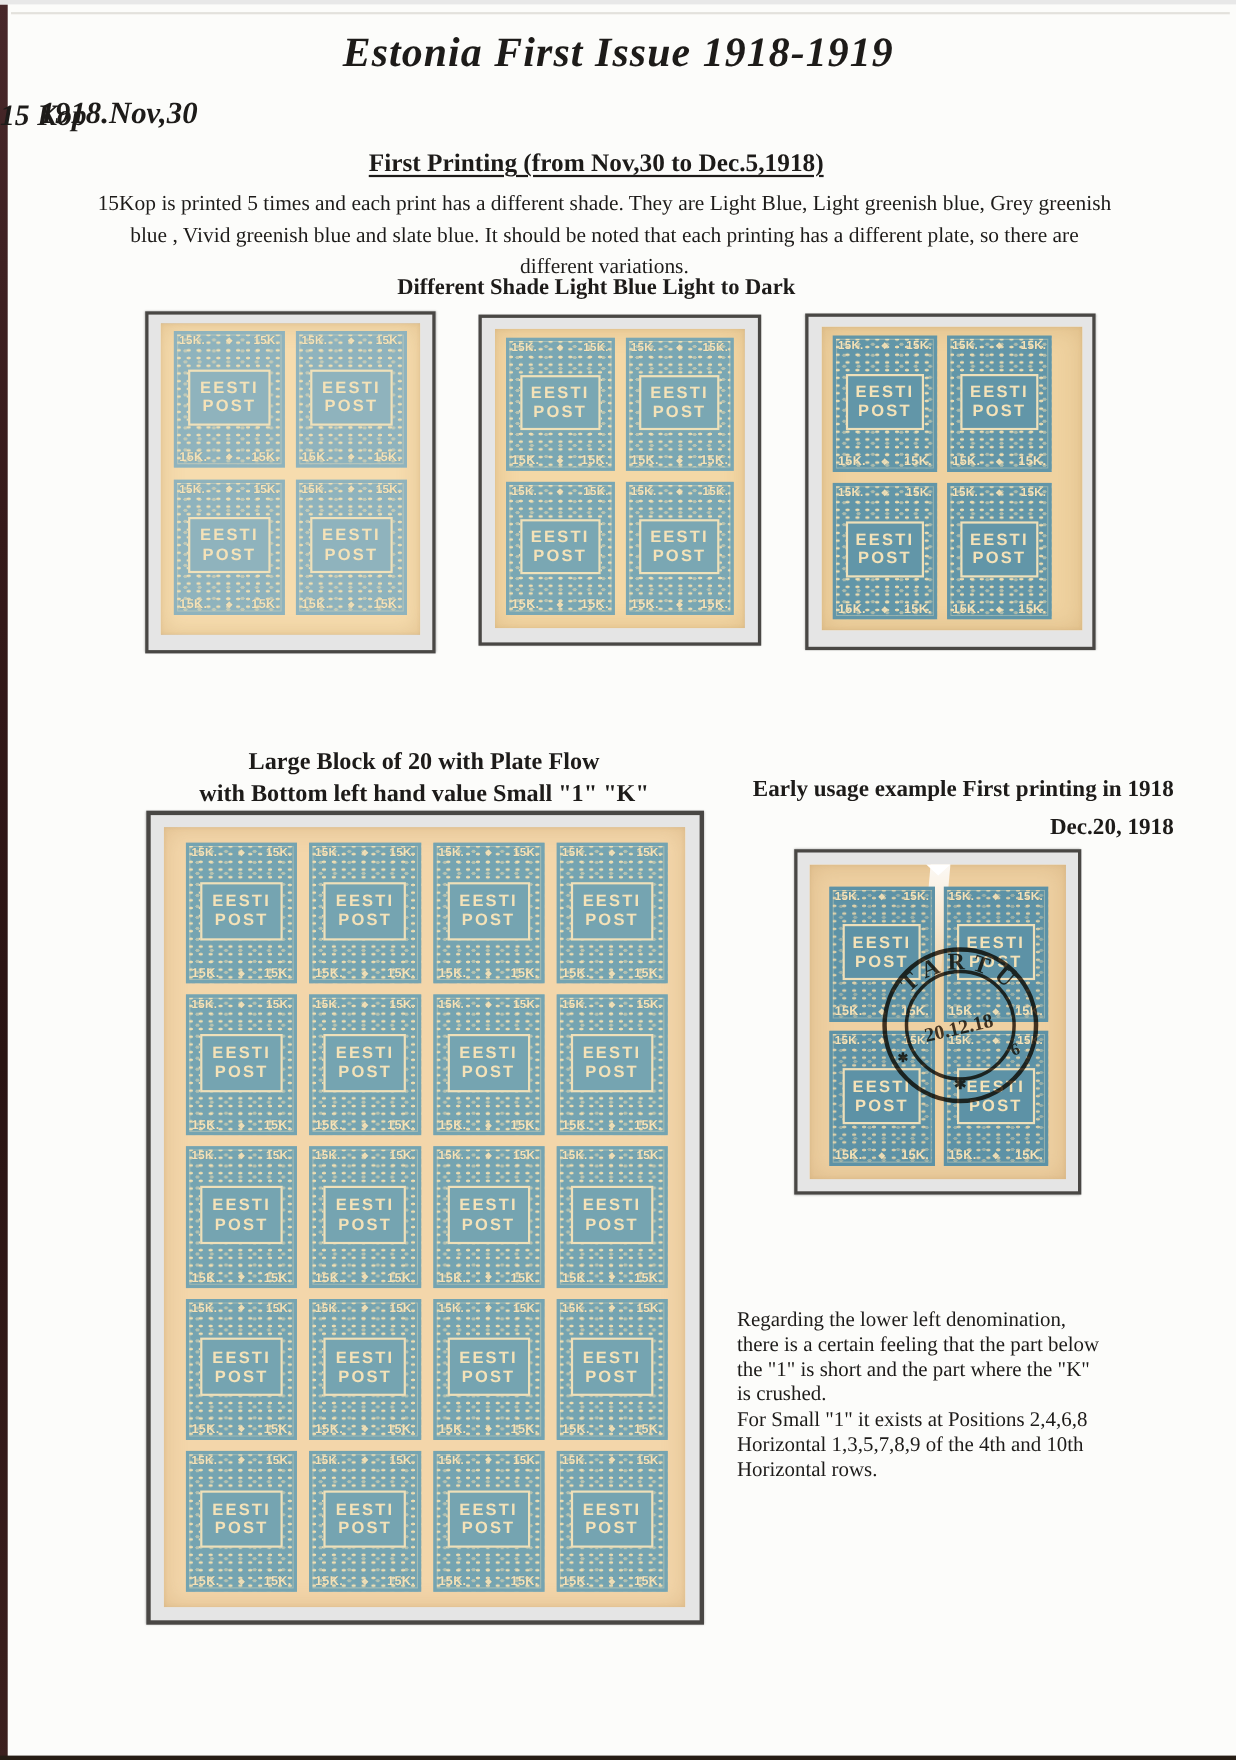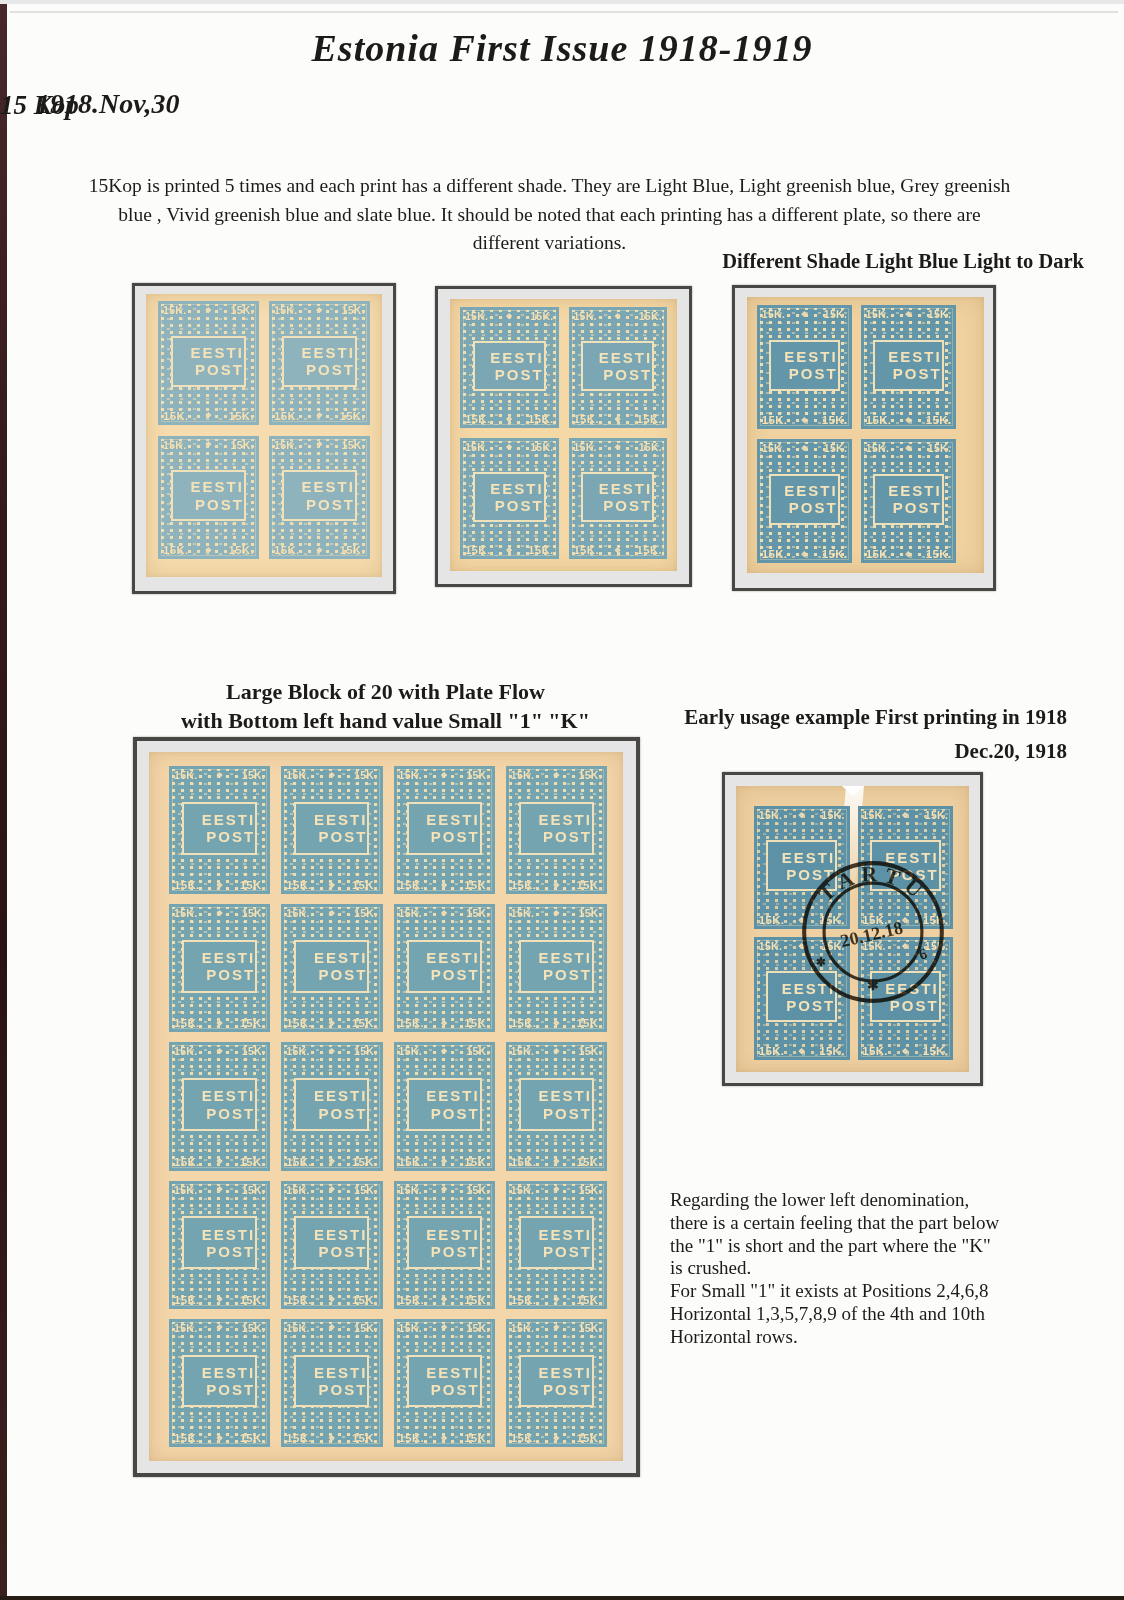--- a/index.html
+++ b/index.html
@@ -22,21 +22,21 @@
   
   .title{position:absolute;left:0;right:0;top:22px;margin:0;text-align:center;
     font-size:38px;font-style:italic;font-weight:700;letter-spacing:1px;}
   .date-label{position:absolute;left:36px;top:84px;font-size:28px;font-style:italic;font-weight:700;}
   .kop{position:absolute;left:0;right:20px;top:86px;font-size:27px;font-style:italic;font-weight:700;}
   .section-heading{position:absolute;left:0;right:40px;top:131px;text-align:center;
     font-size:23px;font-weight:700;}
   .section-heading .u{text-decoration:underline;text-decoration-thickness:2px;text-underline-offset:4px;}
   .intro{position:absolute;left:45px;right:70px;top:168px;text-align:center;
     font-size:19.5px;line-height:28.5px;}
-  .shade-heading{position:absolute;left:0;right:40px;top:246px;text-align:right;
+  .shade-heading{position:absolute;left:0;right:40px;top:246px;text-align:center;
     font-size:20.5px;font-weight:700;}
 
   
   .frame{position:absolute;box-sizing:border-box;background:#e5e5e5;border:3px solid #494744;
     box-shadow:0 0 2px rgba(0,0,0,.35);}
   .paper{position:absolute;background:var(--paper,#f3d8a8);
     box-shadow:inset 0 0 22px rgba(155,105,40,.22), inset 0 0 4px rgba(155,105,40,.15);}
   .grid{position:relative;display:grid;height:100%;box-sizing:border-box;}
 
   .f1{left:132px;top:279px;width:264px;height:311px;}
@@ -82,21 +82,21 @@
     box-shadow:inset 0 0 0 3px var(--blue,#78a5b2), inset 0 0 0 4px rgba(245,228,185,.35);
     overflow:hidden;}
   .sband{position:absolute;left:5%;right:5%;display:flex;justify-content:space-between;align-items:center;
     color:var(--cream);font-family:"Liberation Sans",sans-serif;font-weight:bold;
     font-size:10.5px;letter-spacing:.3px;text-shadow:0 0 1px rgba(60,90,100,.4);}
   .sband.top{top:3px;}
   .sband.bot{bottom:3px;font-size:11.5px;}
   .orn{font-size:8px;opacity:.95;}
   .panel{position:absolute;left:13%;right:13%;top:28%;height:38%;
     background:var(--blue,#78a5b2);border:2px solid rgba(245,228,185,.95);
-    display:flex;flex-direction:column;justify-content:center;align-items:flex-end;
+    display:flex;flex-direction:column;justify-content:center;align-items:center;
     color:var(--cream);font-family:"Liberation Sans",sans-serif;font-weight:bold;
     font-size:15px;line-height:1.15;letter-spacing:2px;}
 
   
   .postmark{position:absolute;left:59%;top:51%;width:154px;height:154px;
     transform:translate(-50%,-50%);mix-blend-mode:multiply;opacity:.9;}
   .postmark text{fill:#33281b;font-family:"Liberation Serif",serif;font-weight:bold;}
 
   .notes{position:absolute;left:670px;top:1185px;width:370px;font-size:19px;line-height:22.8px;}
 </style>
@@ -104,20 +104,23 @@
 <body>
 
 <div class="page">
 
   <div class="edge-left"></div>
   <div class="hairline-top"></div>
 
   <h1 class="title">Estonia First Issue 1918-1919</h1>
   <div class="date-label">1918.Nov,30</div>
   <div class="kop">15 Kop</div>
+  <div class="section-heading">
+    <span class="u">First Printing (from Nov,30 to Dec.5,1918)</span>
+  </div>
 
   <div class="intro">
     <div>15Kop is printed 5 times and each print has a different shade. They are Light Blue, Light greenish blue, Grey greenish</div>
     <div>blue , Vivid greenish blue and slate blue. It should be noted that each printing has a different plate, so there are</div>
     <div>different variations.</div>
   </div>
 
   <div class="shade-heading">Different Shade Light Blue Light to Dark</div>
 
   <div class="frame f1" style="--blue: #8fb3bd; --paper: #f6dcae;">

